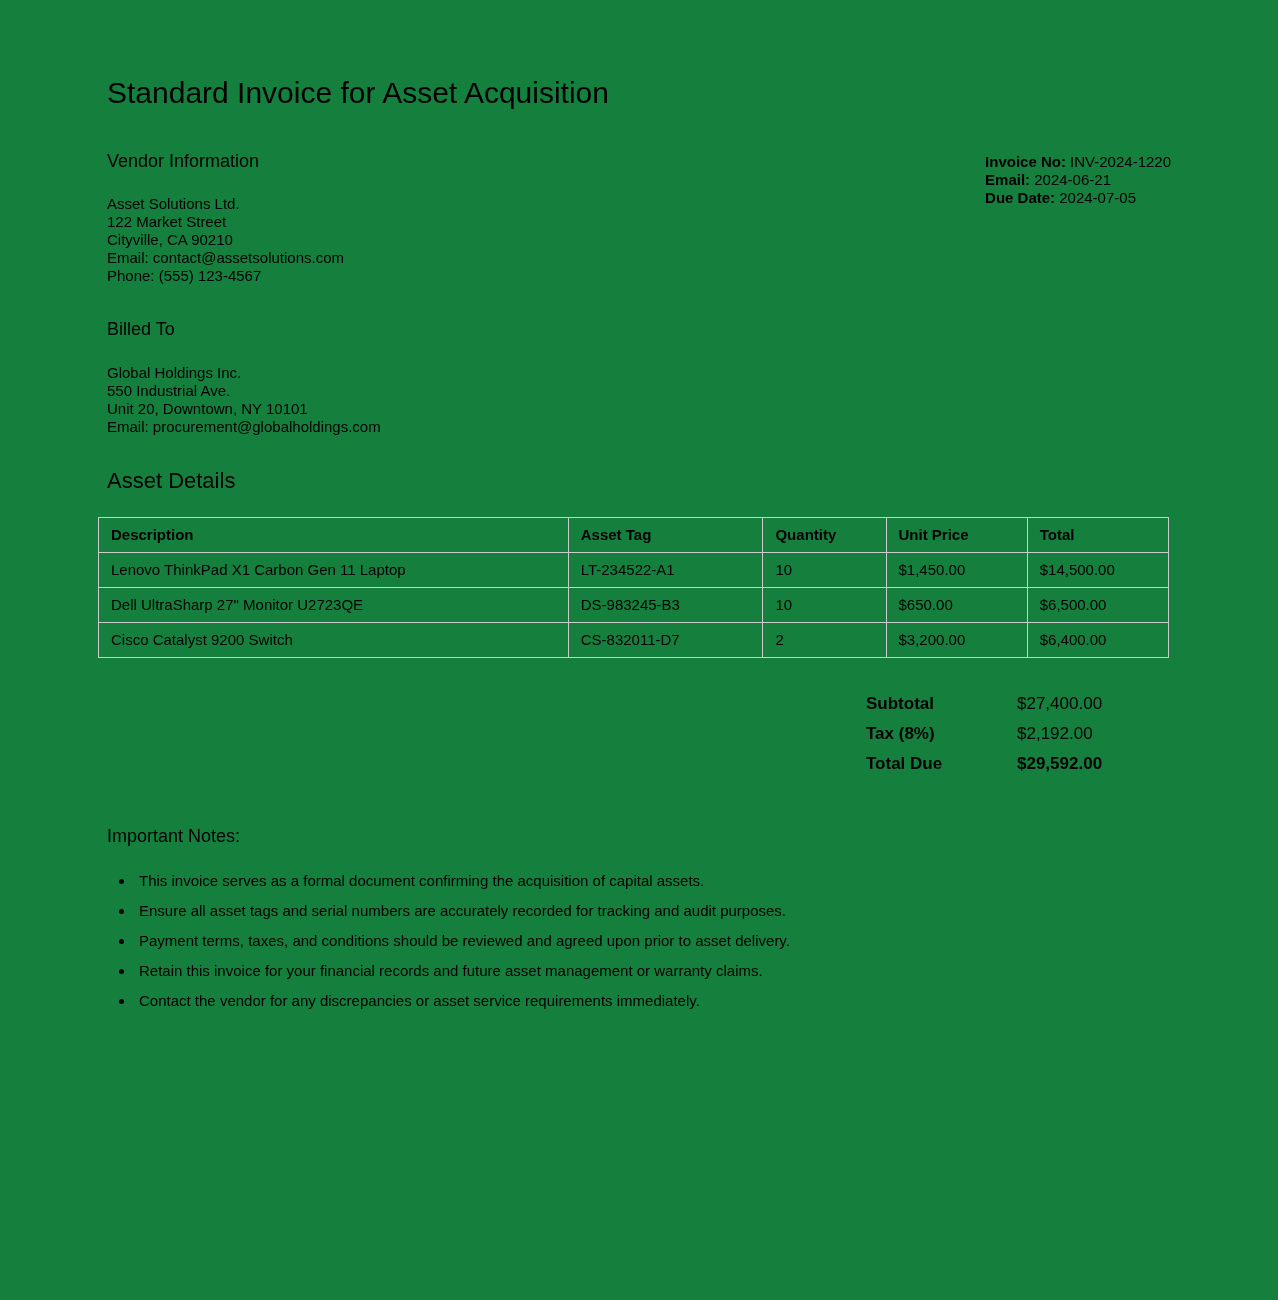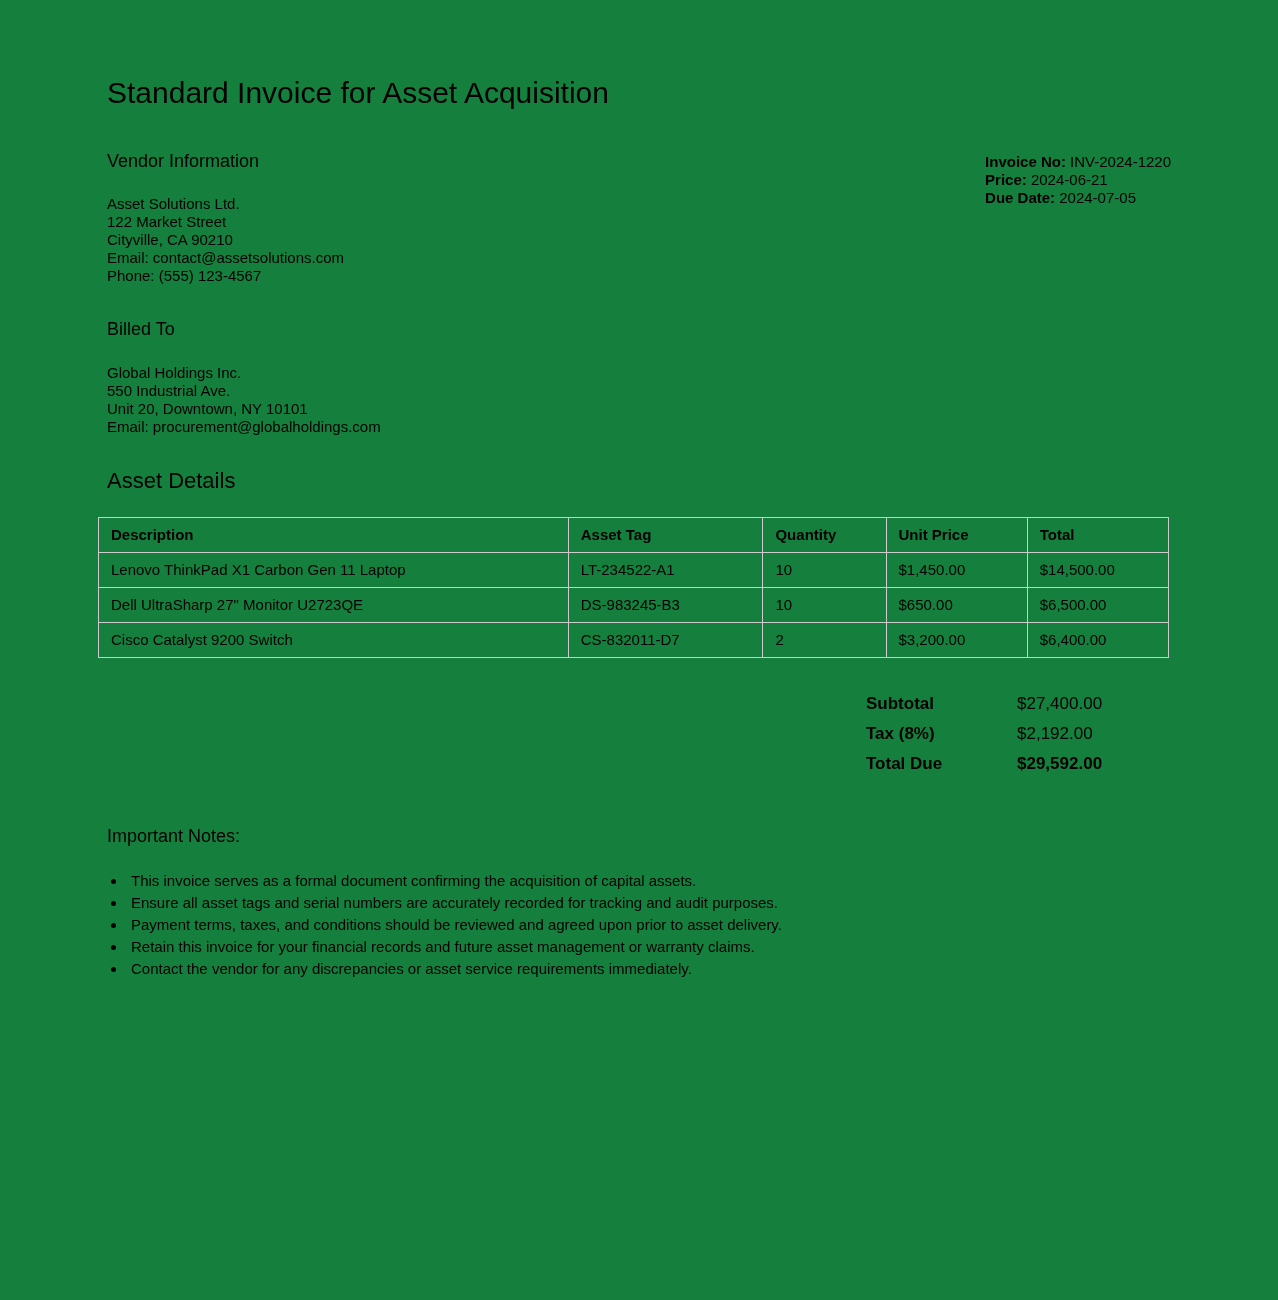--- a/index.html
+++ b/index.html
@@ -92,21 +92,21 @@
   }
   .totals-row .t-value { font-weight: 400; }
   .totals-row.grand .t-value { font-weight: 700; }
   .notes h3.section-heading { margin-top: 53px; }
   .notes ul {
     margin: 25px 0 0 0;
     padding-left: 16px;
     font-size: 15px;
     line-height: 18px;
   }
-  .notes li { margin: 4px; padding-left: 4px; }
+  .notes li { margin: 12px; padding-left: 4px; }
 </style>
 </head>
 <body>
 
 <div class="page">
 
   <h1 class="invoice-title">Standard Invoice for Asset Acquisition</h1>
 
   <div class="header-row">
     <div class="vendor-section">
@@ -119,21 +119,21 @@
         <div>Phone: (555) 123-4567</div>
       </div>
     </div>
 
     <div class="meta">
       <div>
         <span class="label">Invoice No:</span>
         <span>INV-2024-1220</span>
       </div>
       <div>
-        <span class="label">Price:</span>
+        <span class="label">Email:</span>
         <span>2024-06-21</span>
       </div>
       <div>
         <span class="label">Due Date:</span>
         <span>2024-07-05</span>
       </div>
     </div>
   </div>
 
   <div class="billed-section">

